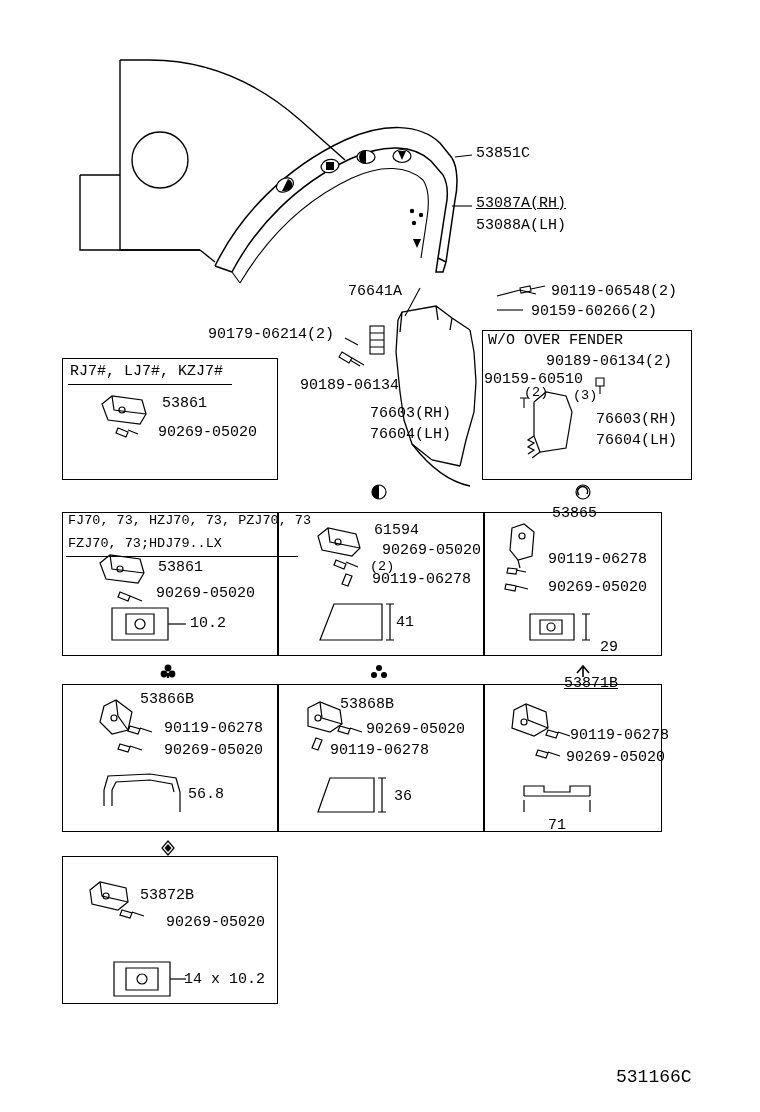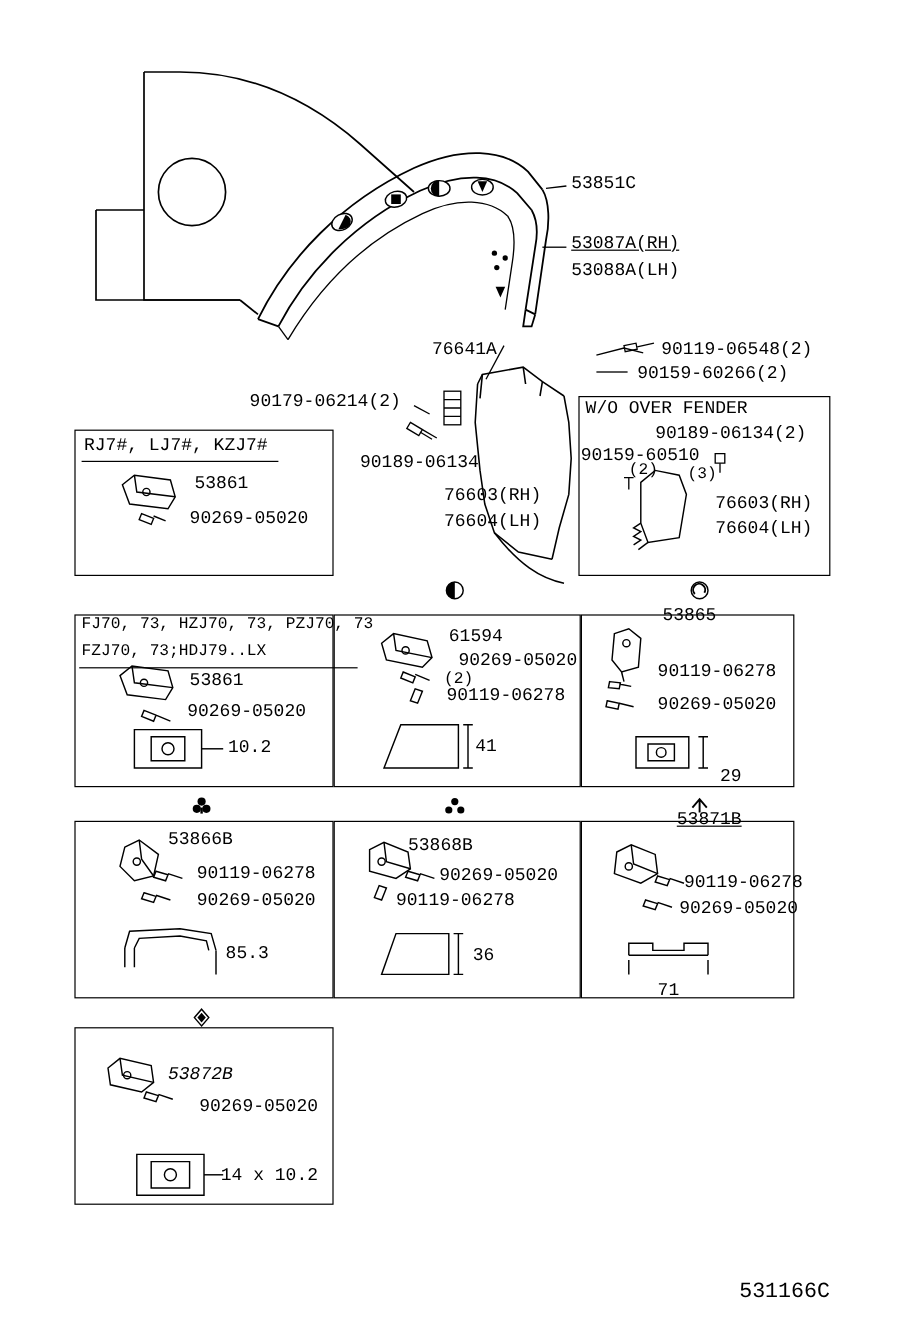--- a/index.html
+++ b/index.html
@@ -234,21 +234,21 @@
     <path d="M114,962 L170,962 L170,996 L114,996 Z"></path>
     <path d="M126,968 L158,968 L158,990 L126,990 Z"></path>
     <circle cx="142" cy="979" r="5"></circle>
     <path d="M170,979 L186,979"></path>
   </g>
 </svg>
 
 <div class="lbl" style="left:476px;top:146px;">53851C</div>
 <div class="lbl" style="left:476px;top:196px;text-decoration:underline;">53087A(RH)</div>
 <div class="lbl" style="left:476px;top:218px;">53088A(LH)</div>
-<div class="lbl" style="left:348px;top:284px;margin-left:12px;">76641A</div>
+<div class="lbl" style="left:348px;top:284px;">76641A</div>
 <div class="lbl" style="left:551px;top:284px;">90119-06548(2)</div>
 <div class="lbl" style="left:531px;top:304px;">90159-60266(2)</div>
 <div class="lbl" style="left:208px;top:327px;">90179-06214(2)</div>
 <div class="lbl" style="left:300px;top:378px;">90189-06134</div>
 <div class="lbl" style="left:370px;top:406px;">76603(RH)</div>
 <div class="lbl" style="left:370px;top:427px;">76604(LH)</div>
 
 <div class="box" style="left:482px;top:330px;width:208px;height:148px;"></div>
 <div class="lbl" style="left:488px;top:333px;">W/O OVER FENDER</div>
 <div class="lbl" style="left:546px;top:354px;">90189-06134(2)</div>
@@ -282,32 +282,32 @@
 <div class="box" style="left:484px;top:512px;width:176px;height:142px;"></div>
 <div class="lbl" style="left:552px;top:506px;">53865</div>
 <div class="lbl" style="left:548px;top:552px;">90119-06278</div>
 <div class="lbl" style="left:548px;top:580px;">90269-05020</div>
 <div class="lbl" style="left:600px;top:640px;">29</div>
 
 <div class="box" style="left:62px;top:684px;width:214px;height:146px;"></div>
 <div class="lbl" style="left:140px;top:692px;">53866B</div>
 <div class="lbl" style="left:164px;top:721px;">90119-06278</div>
 <div class="lbl" style="left:164px;top:743px;">90269-05020</div>
-<div class="lbl" style="left:188px;top:787px;">85.3</div>
+<div class="lbl" style="left:188px;top:787px;">56.8</div>
 
 <div class="box" style="left:278px;top:684px;width:204px;height:146px;"></div>
 <div class="lbl" style="left:340px;top:697px;">53868B</div>
 <div class="lbl" style="left:366px;top:722px;">90269-05020</div>
 <div class="lbl" style="left:330px;top:743px;">90119-06278</div>
 <div class="lbl" style="left:394px;top:789px;">36</div>
 
 <div class="box" style="left:484px;top:684px;width:176px;height:146px;"></div>
 <div class="lbl" style="left:564px;top:676px;text-decoration:underline;">53871B</div>
 <div class="lbl" style="left:570px;top:728px;">90119-06278</div>
 <div class="lbl" style="left:566px;top:750px;">90269-05020</div>
 <div class="lbl" style="left:548px;top:818px;">71</div>
 
 <div class="box" style="left:62px;top:856px;width:214px;height:146px;"></div>
-<div class="lbl" style="left:140px;top:888px;font-style:italic;">53872B</div>
+<div class="lbl" style="left:140px;top:888px;">53872B</div>
 <div class="lbl" style="left:166px;top:915px;">90269-05020</div>
 <div class="lbl" style="left:184px;top:972px;">14 x 10.2</div>
 
 <div class="lbl" style="left:616px;top:1068px;font-size:18px;">531166C</div>
 
 </body></html>

